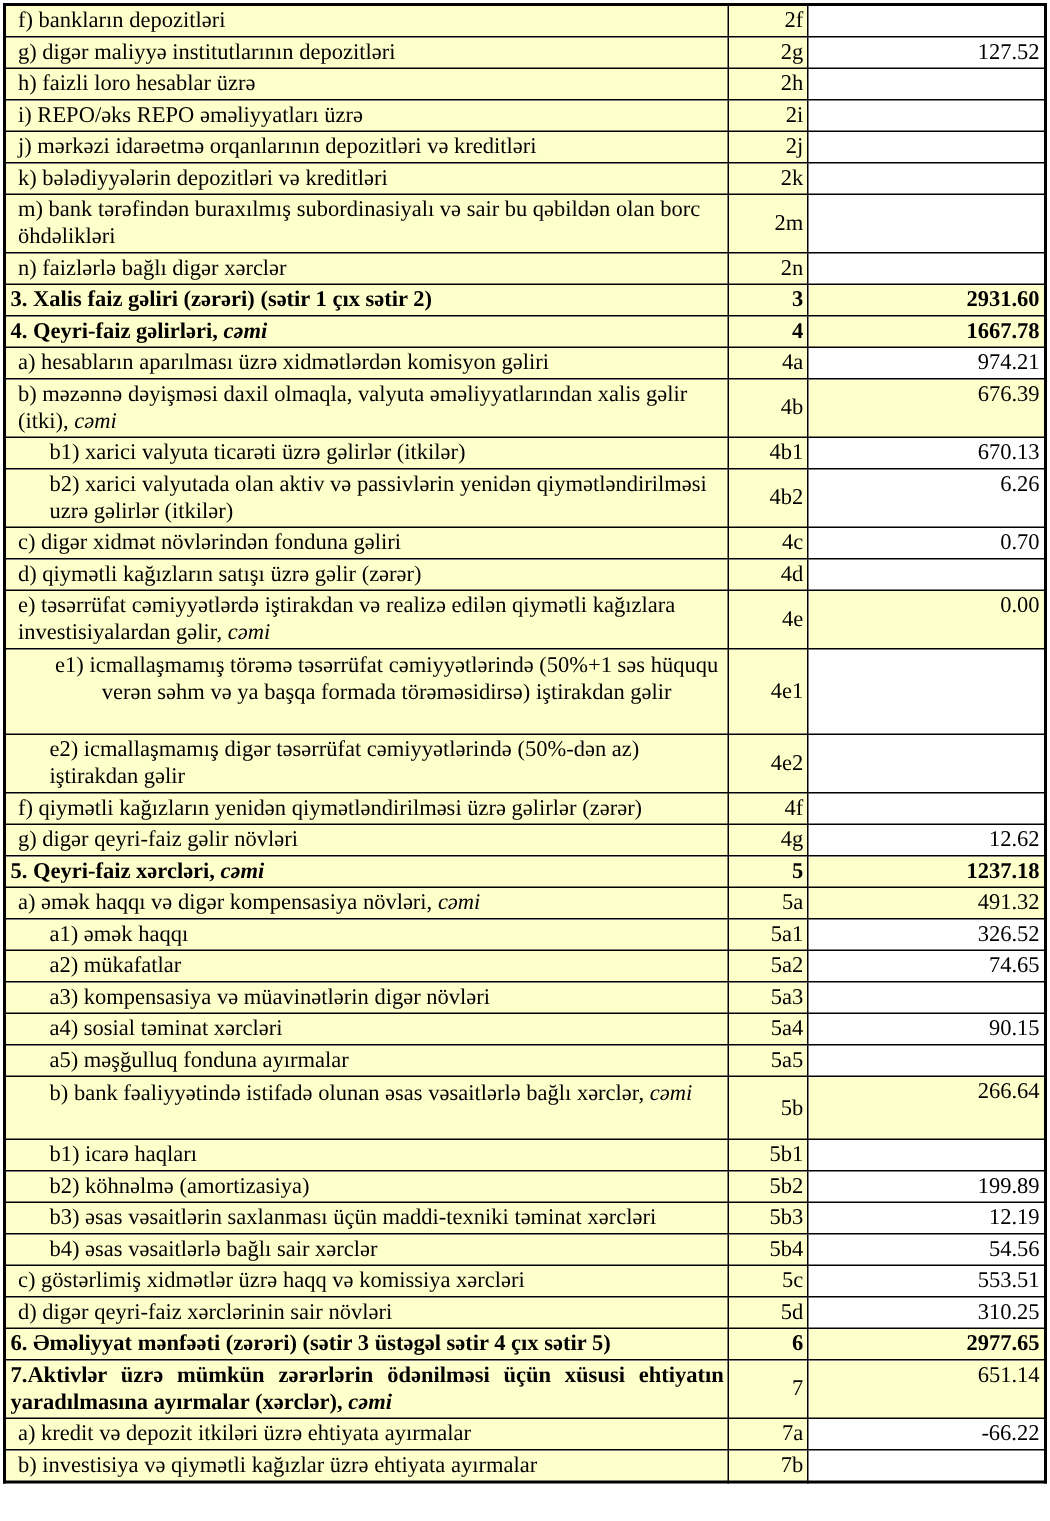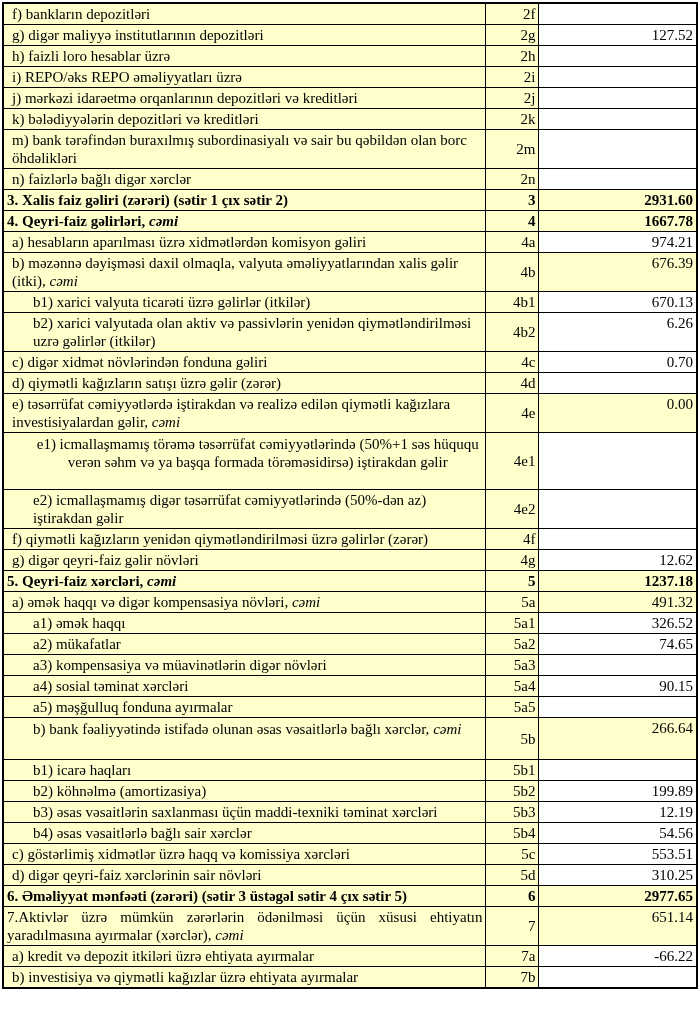--- a/index.html
+++ b/index.html
@@ -35,21 +35,21 @@
   
   .c-label{
     background:var(--cell-yellow);
     vertical-align:middle;
     padding:1px 2px 1px 8px;
   }
   tr.r2b .c-label, tr.r3 .c-label{vertical-align:top;padding-top:2px;text-align:center;}
   .ind0{padding-left:3px;}
   .ind1{padding-left:8px;}
   .ind2{padding-left:29px;margin-top:36px;}
-  .just{text-align:justify;}
+  .just{text-align:justify;font-weight:bold;}
   .c-code{
     background:var(--cell-yellow);
     text-align:right;
     vertical-align:middle;
     padding:0 2px;
   }
   .c-value{
     text-align:right;
     vertical-align:top;
     padding:1px 3px 0 2px;

